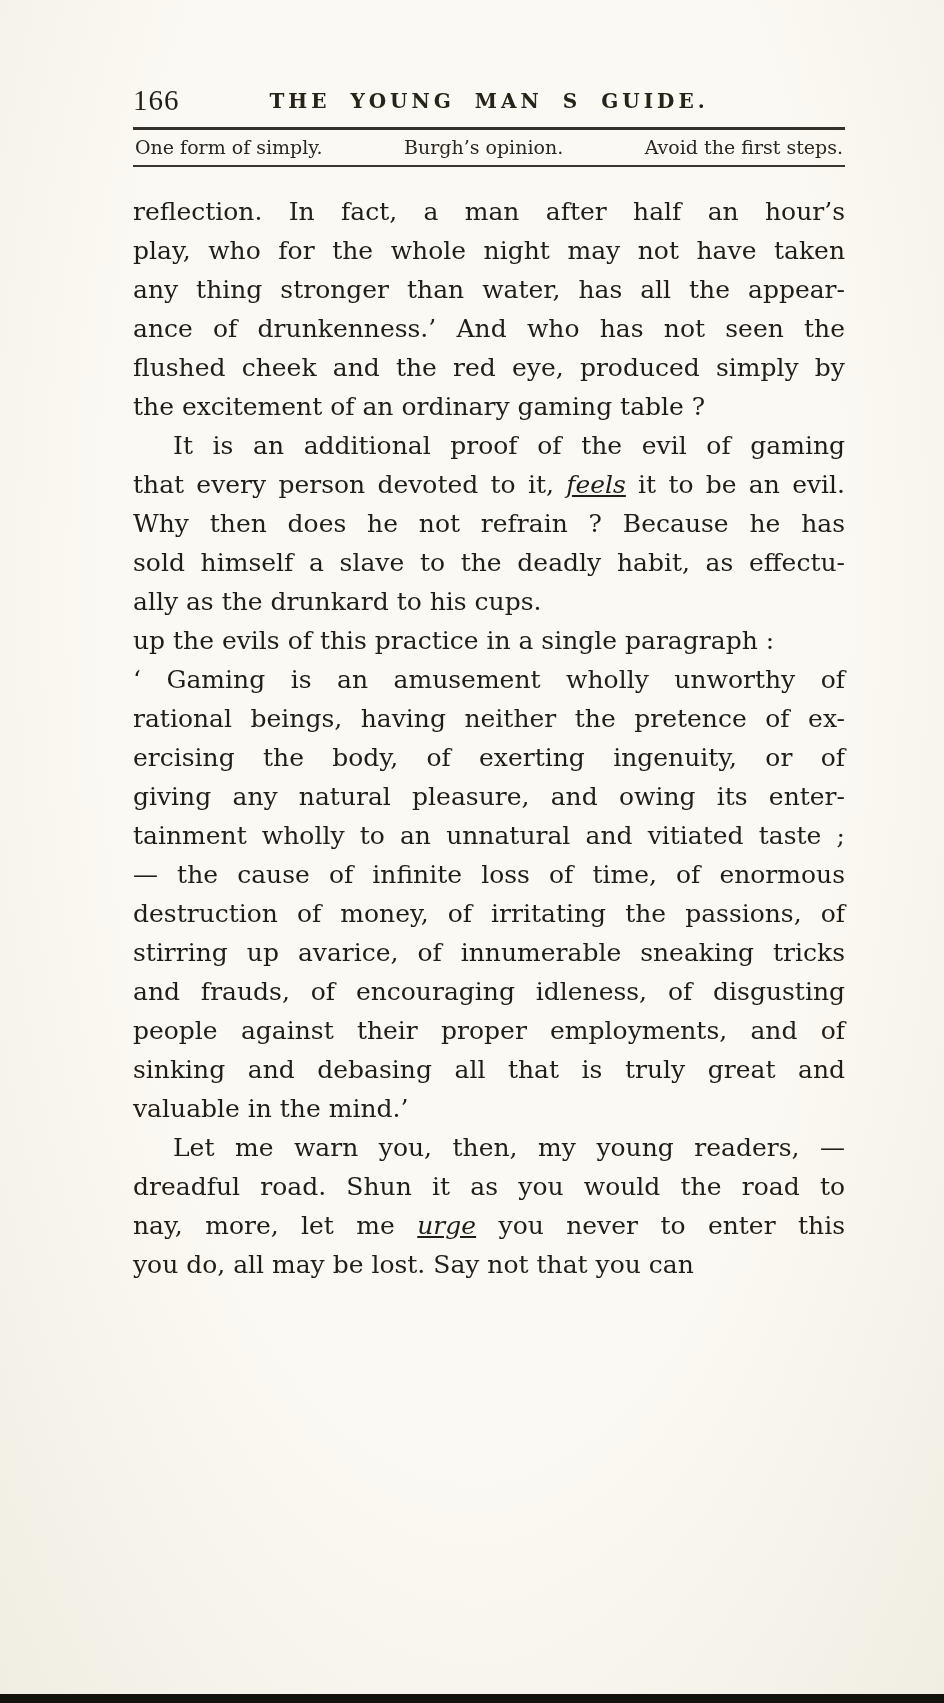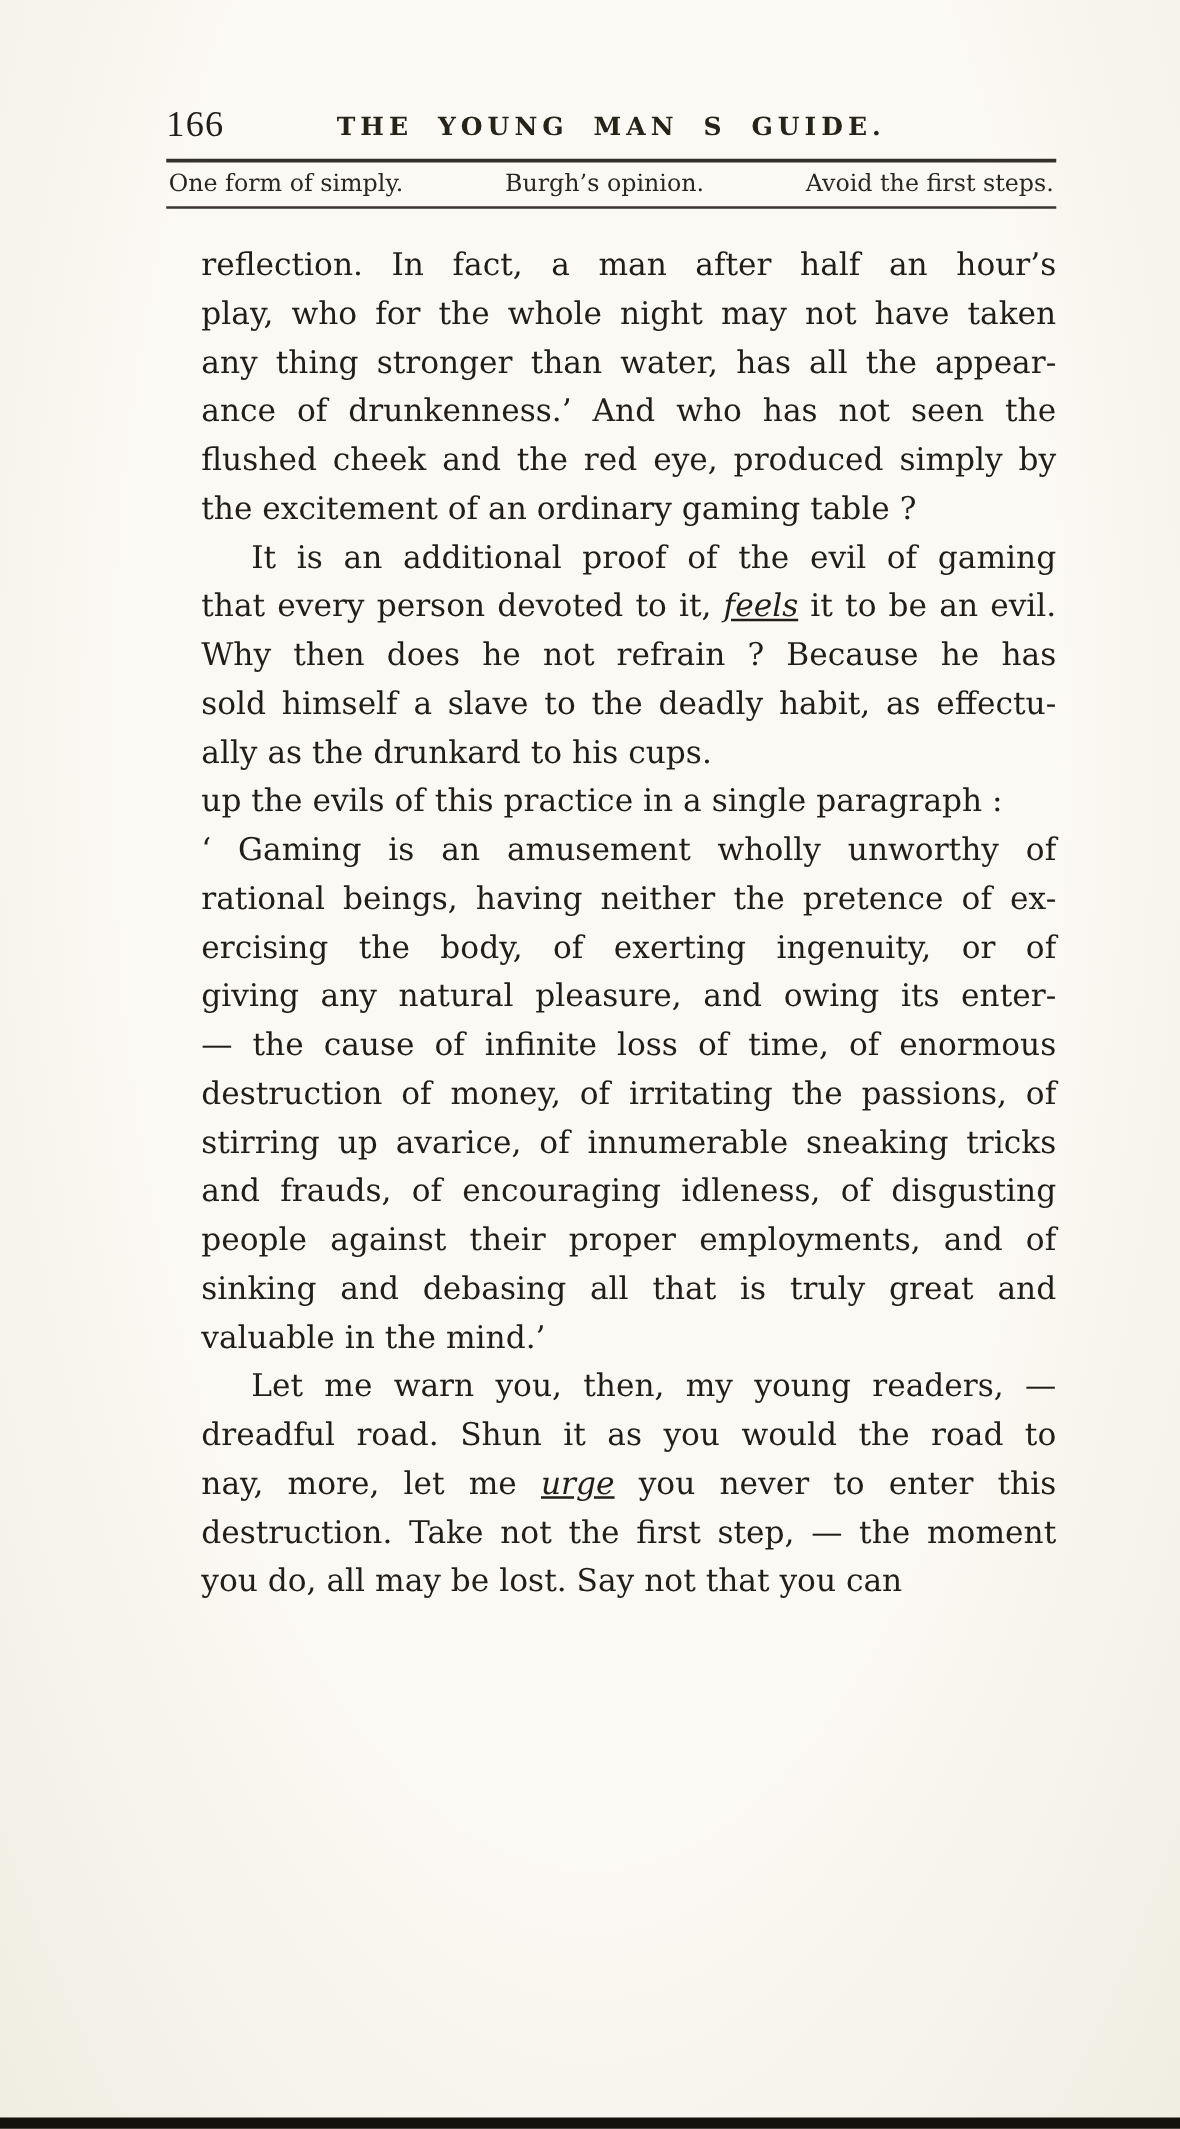--- a/index.html
+++ b/index.html
@@ -47,21 +47,20 @@
     justify-content: space-between;
     font-size: 19px;
     padding: 6px 2px 7px 2px;
     color: #2a2720;
   }
   .rule-bottom { border-bottom: 2px solid #3a362f; }
   .body-text {
     margin-top: 25px;
     font-size: 25px;
     line-height: 39px;
-    margin-left: 28px;
   }
   .line {
     text-align: justify;
     text-align-last: justify;
   }
   .line.last { text-align: justify; text-align-last: left; }
   .line.indent { text-indent: 40px; }
   .italic { font-style: italic; text-decoration: underline; }
   .scan-edge {
     position: absolute;
@@ -110,33 +109,33 @@
           <div class="line last"><span>ally as the drunkard to his cups.</span></div>
         </div>
         <div class="paragraph">
           <div class="line last"><span>up the evils of this practice in a single paragraph :</span></div>
         </div>
         <div class="paragraph">
           <div class="line"><span>‘ Gaming is an amusement wholly unworthy of</span></div>
           <div class="line"><span>rational beings, having neither the pretence of ex-</span></div>
           <div class="line"><span>ercising the body, of exerting ingenuity, or of</span></div>
           <div class="line"><span>giving any natural pleasure, and owing its enter-</span></div>
+          <div class="line"><span>tainment wholly to an unnatural and vitiated taste ;</span></div>
           <div class="line"><span>— the cause of infinite loss of time, of enormous</span></div>
           <div class="line"><span>destruction of money, of irritating the passions, of</span></div>
           <div class="line"><span>stirring up avarice, of innumerable sneaking tricks</span></div>
           <div class="line"><span>and frauds, of encouraging idleness, of disgusting</span></div>
           <div class="line"><span>people against their proper employments, and of</span></div>
           <div class="line"><span>sinking and debasing all that is truly great and</span></div>
           <div class="line last"><span>valuable in the mind.’</span></div>
         </div>
         <div class="paragraph">
           <div class="line indent"><span>Let me warn you, then, my young readers, —</span></div>
           <div class="line"><span>dreadful road.   Shun it as you would the road to</span></div>
           <div class="line"><span>nay, more, let me </span><span class="italic">urge</span><span> you never to enter this</span></div>
-          <div class="line"><span>destruction.   Take not the first step, — the moment</span></div>
           <div class="line last"><span>you do, all may be lost.    Say not that you can</span></div>
         </div>
       </div>
 
   </div>
 
   <div class="scan-edge"></div>
 </div>
 
 </body></html>

